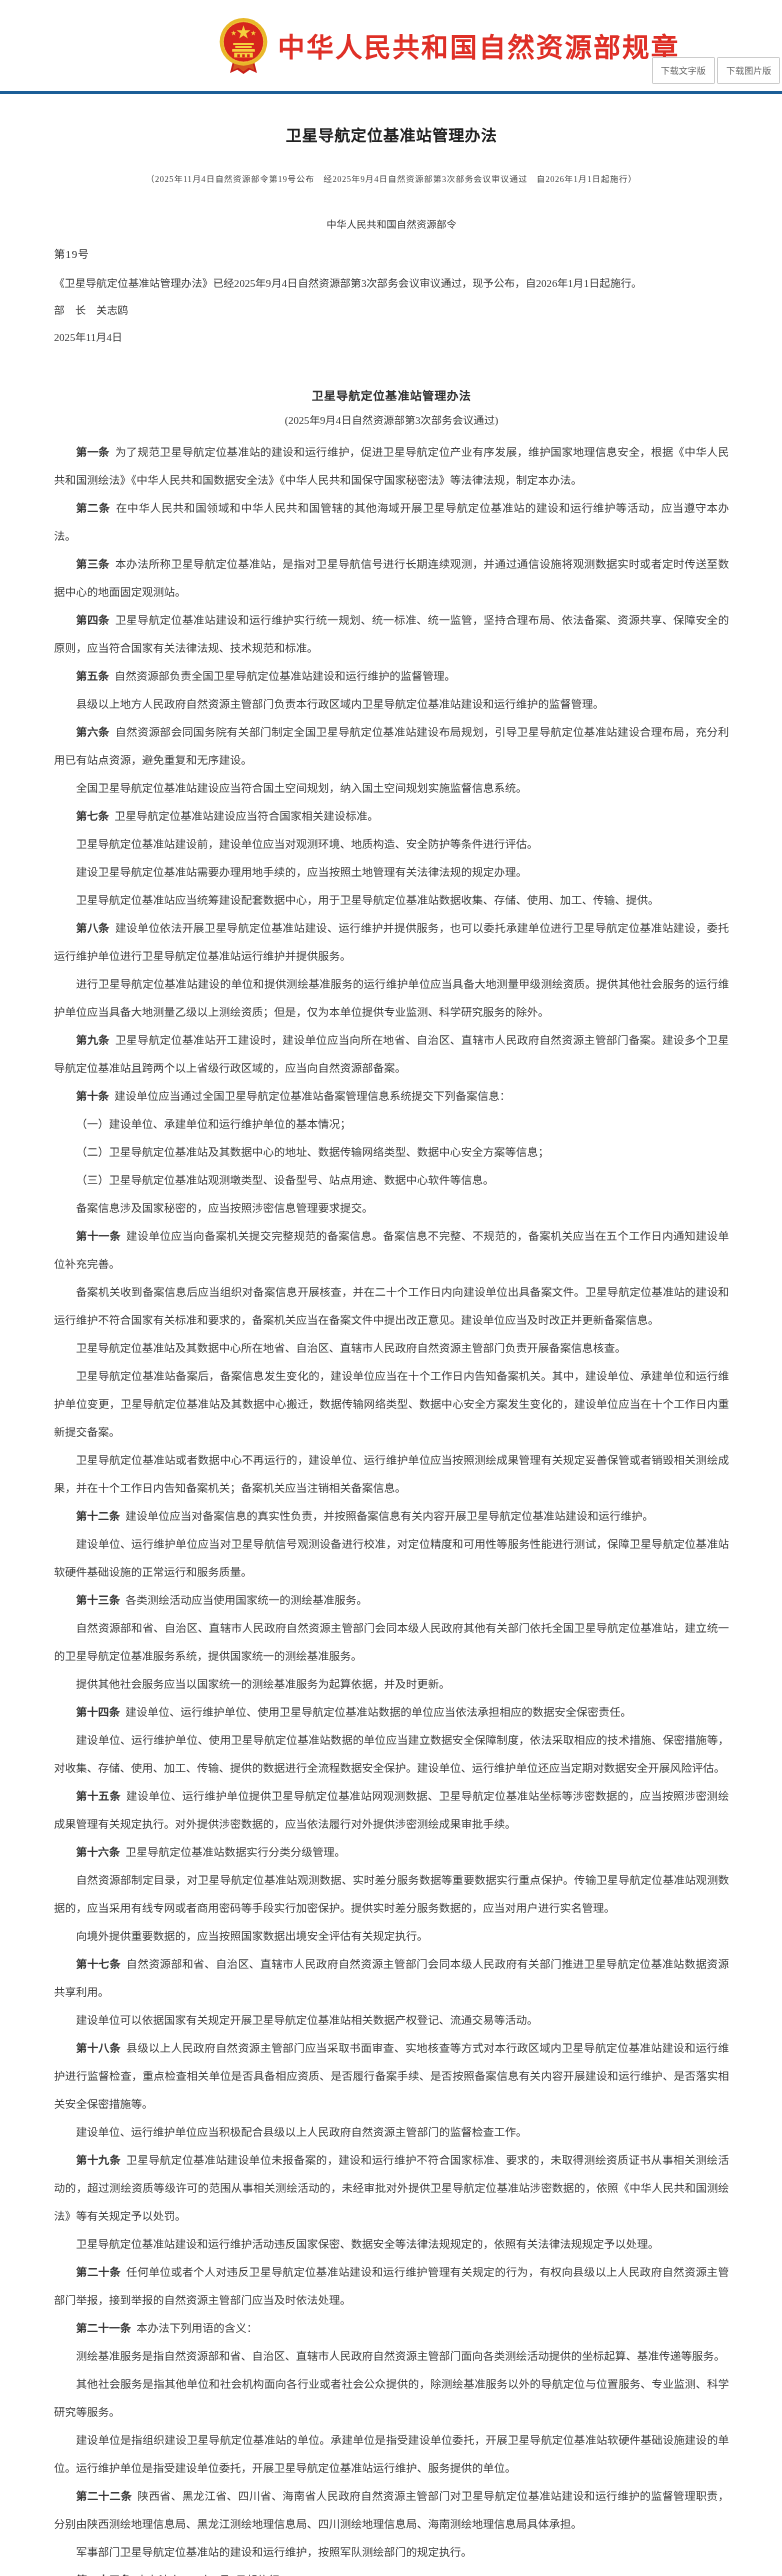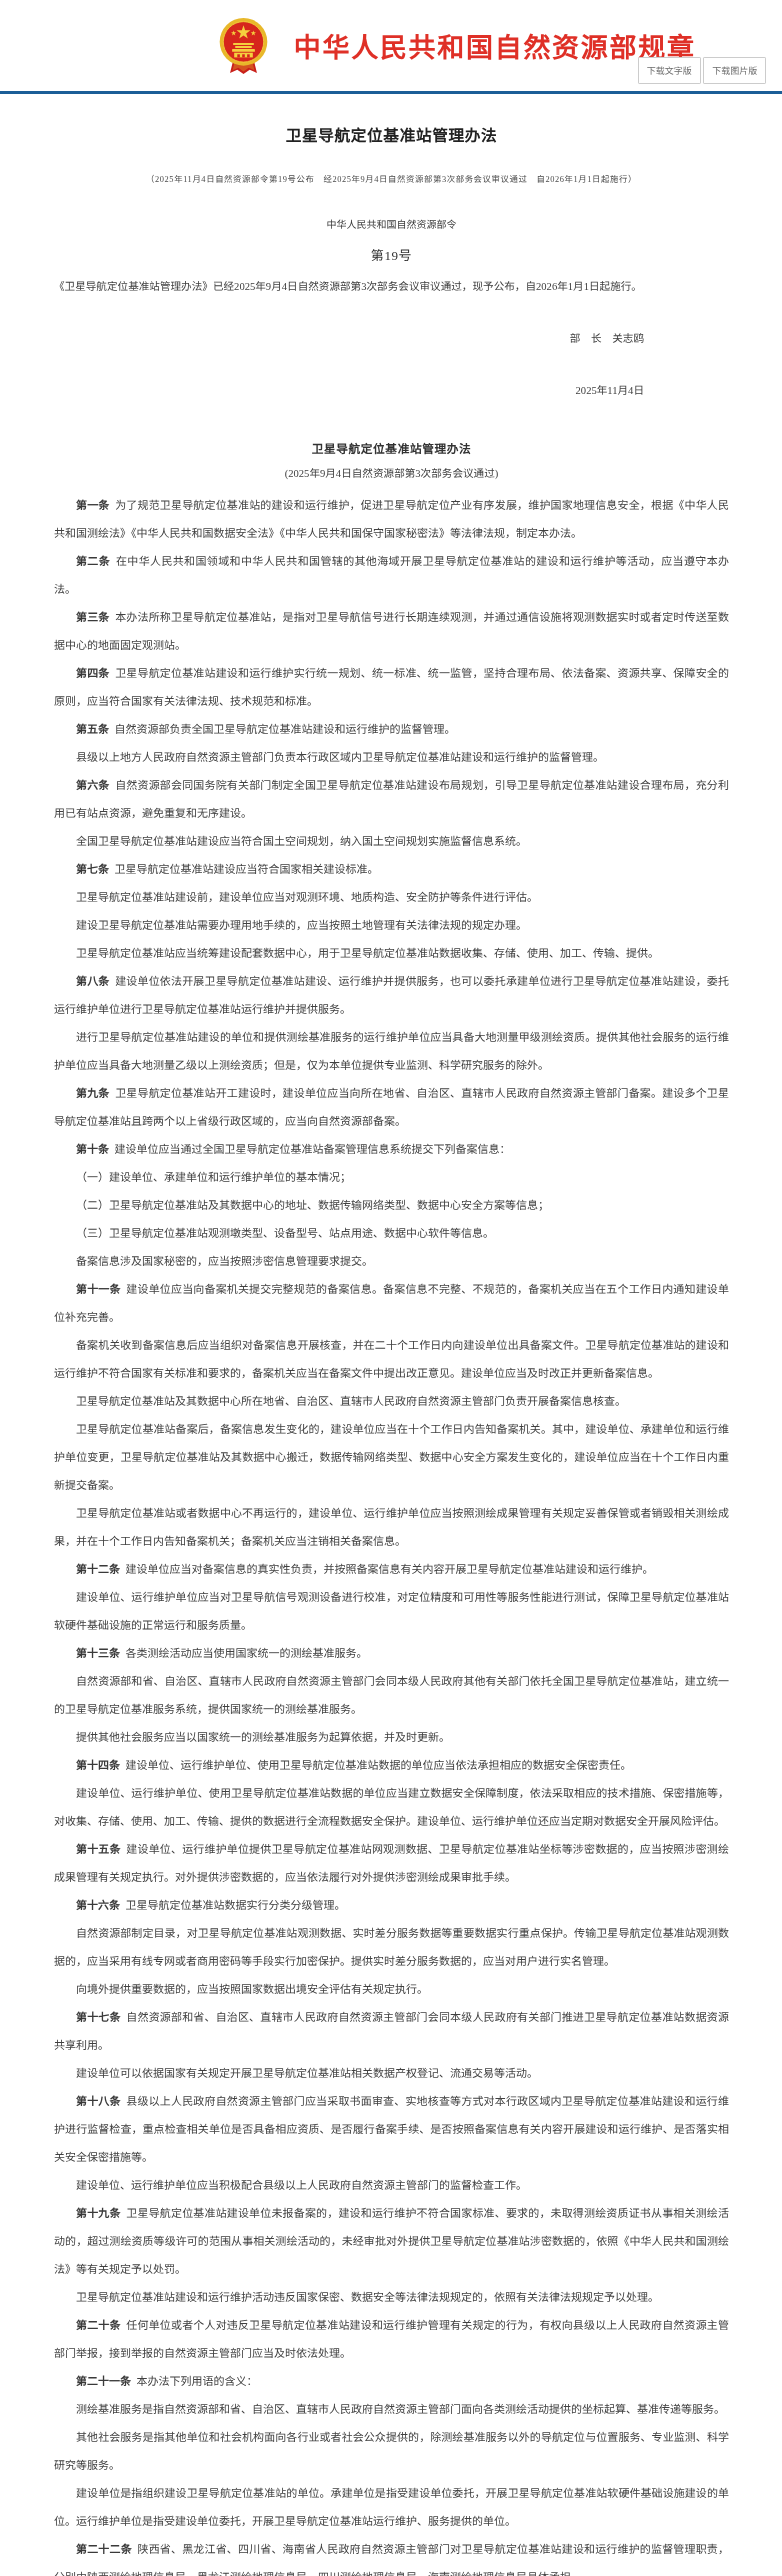--- a/index.html
+++ b/index.html
@@ -15,21 +15,20 @@
   .site-header {
     height: 91px;
     background: #fff;
     position: relative;
   }
   .header-inner {
     display: flex;
     align-items: center;
     height: 100%;
     padding-left: 217px;
-    gap: 16px;
   }
   .emblem {
     width: 53px; height: 58px;
     flex: 0 0 auto;
     margin-right: 7.8px;
     margin-top: 1.1px;
   }
   .site-title {
     font-family: "Liberation Serif", "DejaVu Serif", serif;
     font-size: 27px;
@@ -38,21 +37,21 @@
     color: #df3027;
     white-space: nowrap;
   }
   .header-divider {
     height: 2.8px;
     background: #1b5e97;
     width: 100%;
   }
   .download-buttons {
     position: absolute;
-    right: 17px;
+    right: 3px;
     bottom: 6.7px;
     display: flex;
     gap: 2.8px;
   }
   .dl-btn {
     display: inline-block;
     border: 0.6px solid #cccccc;
     background: #ffffff;
     color: #6b6b6b;
     font-family: "Liberation Sans", sans-serif;
@@ -84,39 +83,37 @@
     letter-spacing: 0.6px;
   }
   .decree-issuer {
     margin-top: 32px;
     text-align: center;
     font-size: 10px;
     color: #3c3c3c;
   }
   .decree-number {
     margin-top: 14.5px;
-    text-align: center;
-    font-size: 13px;
+    font-size: 11px;
     color: #333;
     letter-spacing: 0.6px;
   }
   .decree-announcement {
     margin-top: 9px;
     font-size: 10.6px;
     line-height: 27px;
     color: #404040;
     text-indent: 0;
   }
   .decree-signature, .decree-date {
-    text-align: right;
+    text-align: left;
     padding-right: 85px;
     font-size: 10.6px;
     line-height: 27px;
     color: #404040;
-    margin-top: 25px;
   }
   .body-title {
     margin-top: 35px;
     text-align: center;
     font-size: 11.7px;
     font-weight: 600;
     color: #333;
     letter-spacing: 0.6px;
   }
   .body-subtitle {

